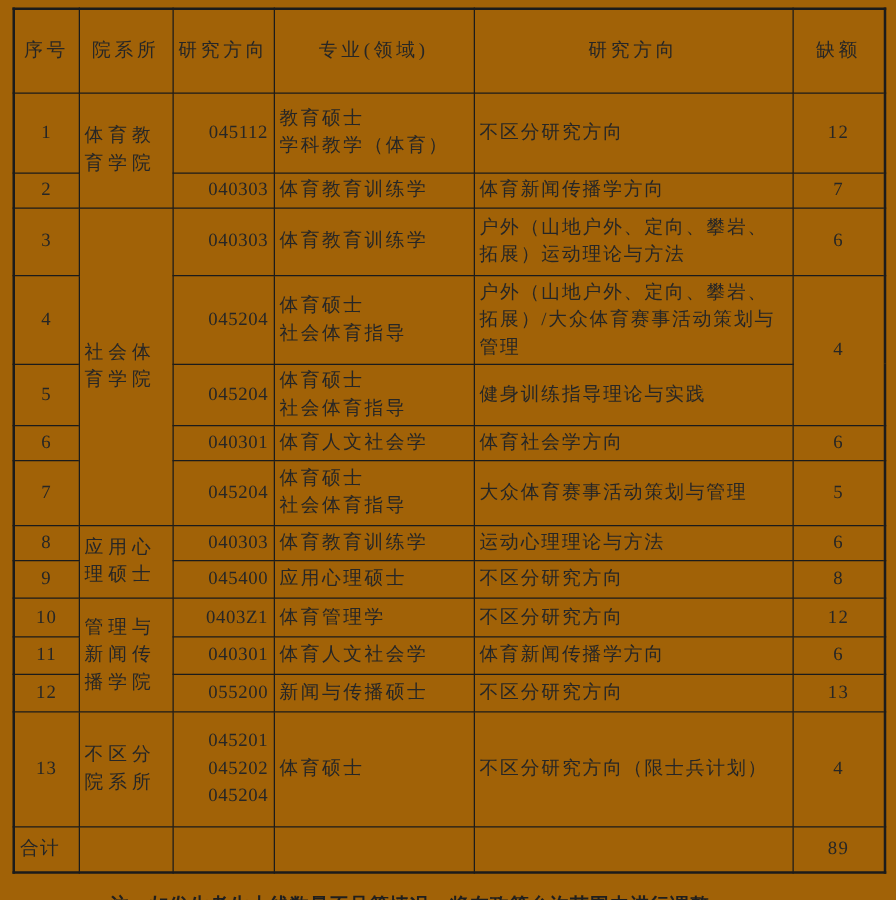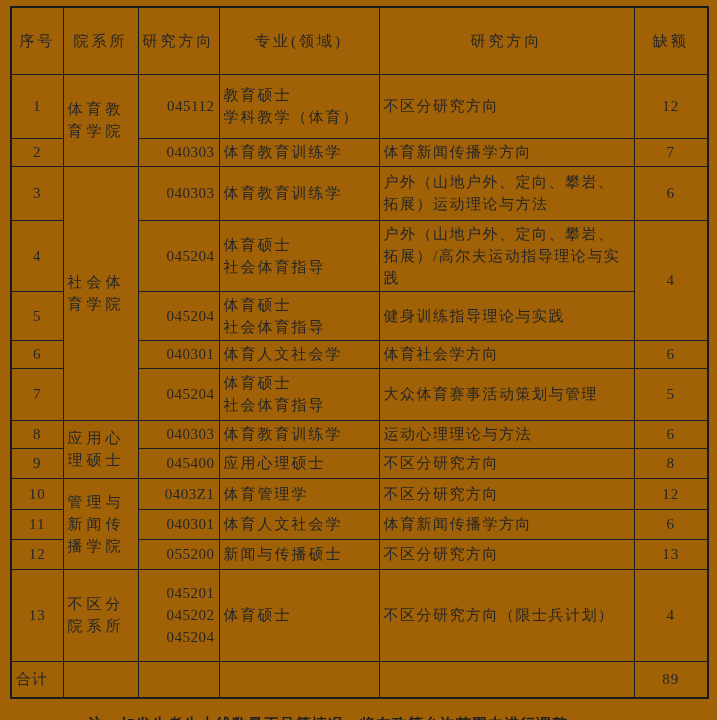--- a/index.html
+++ b/index.html
@@ -101,21 +101,21 @@
       <td class="c-major">体育教育训练学</td>
       <td class="c-dir">户外（山地户外、定向、攀岩、拓展）运动理论与方法</td>
       <td class="c-vac">6</td>
     </tr>
 
     <tr style="height:54px">
       <td class="c-no">4</td>
       <td class="c-code">045204</td>
       <td class="c-major">体育硕士
 社会体育指导</td>
-      <td class="c-dir">户外（山地户外、定向、攀岩、拓展）/高尔夫运动指导理论与实践</td>
+      <td class="c-dir">户外（山地户外、定向、攀岩、拓展）/大众体育赛事活动策划与管理</td>
       <td class="c-vac" rowspan="2">4</td>
     </tr>
 
     <tr style="height:46px">
       <td class="c-no">5</td>
       <td class="c-code">045204</td>
       <td class="c-major">体育硕士
 社会体育指导</td>
       <td class="c-dir">健身训练指导理论与实践</td>
     </tr>

